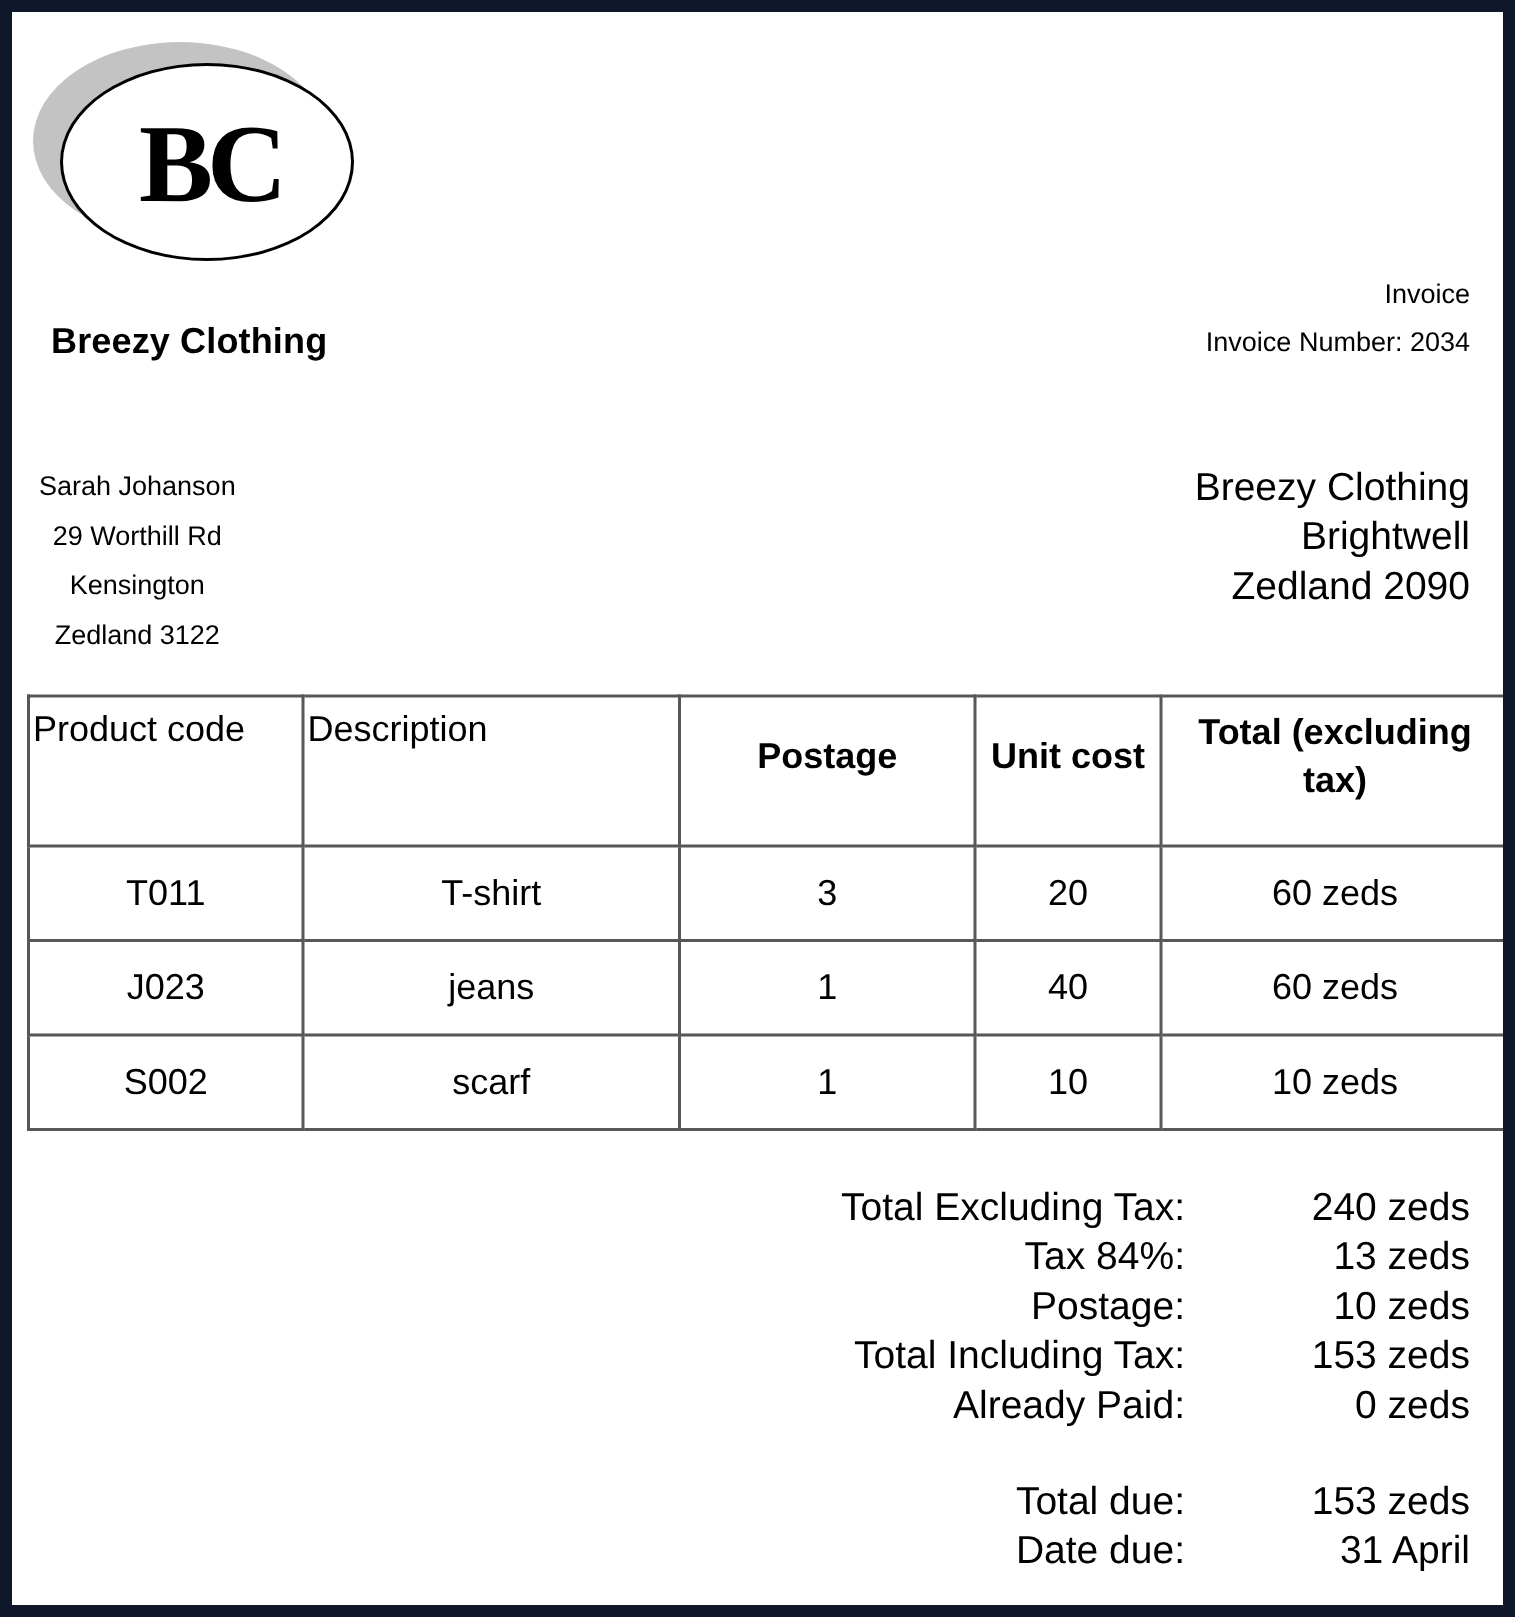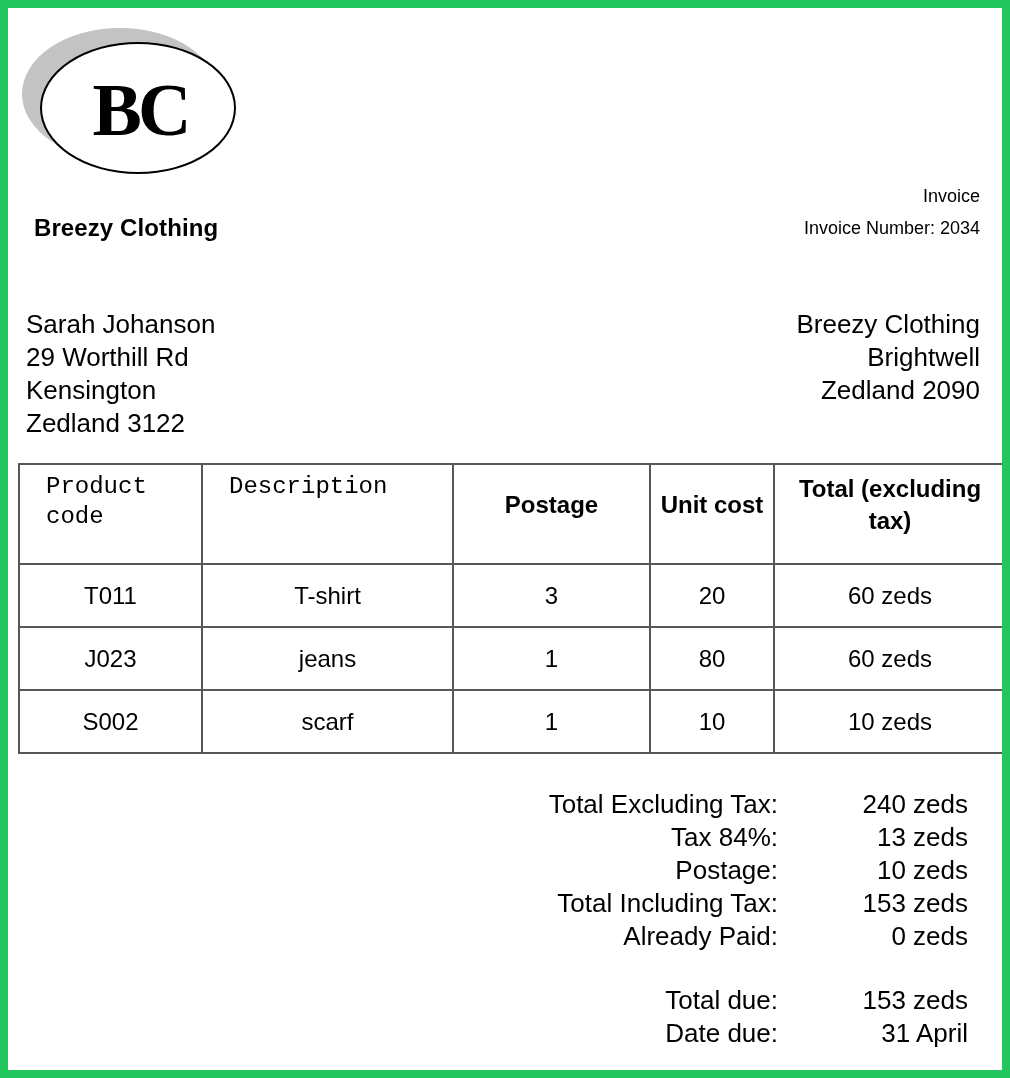--- a/index.html
+++ b/index.html
@@ -12,21 +12,21 @@
   body {
     font-family: "Liberation Sans", sans-serif;
     color: #000000;
   }
 
   .page {
     position: relative;
     width: 1010px;
     height: 1078px;
     background: #ffffff;
-    border: 8px solid #22c55e;
+    border: 8px solid #0f172a;
     overflow: hidden;
   }
 
   .inner {
     position: relative;
     width: 100%;
     height: 100%;
     padding: 0;
   }
 
@@ -91,22 +91,22 @@
     text-align: right;
     font-size: 18px;
     line-height: 32px;
   }
 
   
   .addr-from {
     position: absolute;
     left: 18px;
     top: 300px;
-    text-align: left;
-    font-size: 26px;
+    text-align: center;
+    font-size: 18px;
     line-height: 33px;
   }
   .addr-to {
     position: absolute;
     right: 22px;
     top: 300px;
     text-align: right;
     font-size: 26px;
     line-height: 33px;
   }
@@ -127,24 +127,23 @@
     color: #000;
     padding: 0;
   }
   .items-table thead th {
     height: 100px;
     font-weight: normal;
   }
   .items-table thead th.left-head {
     text-align: left;
     vertical-align: top;
-    padding: 7px 0 0 26px;
+    padding: 7px 0 0 2px;
     font-weight: normal;
     line-height: 30px;
-    font-family: Liberation Mono, monospace;
   }
   .items-table thead th.bold-head {
     text-align: center;
     vertical-align: middle;
     font-weight: bold;
     line-height: 32px;
     padding-bottom: 18px;
   }
   .items-table tbody td {
     height: 63px;
@@ -156,21 +155,21 @@
 
   .col-code { width: 183px; }
   .col-desc { width: 251px; }
   .col-qty  { width: 197px; }
   .col-unit { width: 124px; }
   .col-total{ width: 232px; }
 
   
   .totals {
     position: absolute;
-    right: 34px;
+    right: 22px;
     top: 780px;
     font-size: 26px;
     line-height: 33px;
     margin-left: 36px;
   }
   .totals-table {
     border-collapse: collapse;
   }
   .totals-table td {
     padding: 0;
@@ -245,21 +244,21 @@
           <td>T011</td>
           <td>T-shirt</td>
           <td>3</td>
           <td>20</td>
           <td>60 zeds</td>
         </tr>
         <tr>
           <td>J023</td>
           <td>jeans</td>
           <td>1</td>
-          <td>80</td>
+          <td>40</td>
           <td>60 zeds</td>
         </tr>
         <tr>
           <td>S002</td>
           <td>scarf</td>
           <td>1</td>
           <td>10</td>
           <td>10 zeds</td>
         </tr>
       </tbody>

